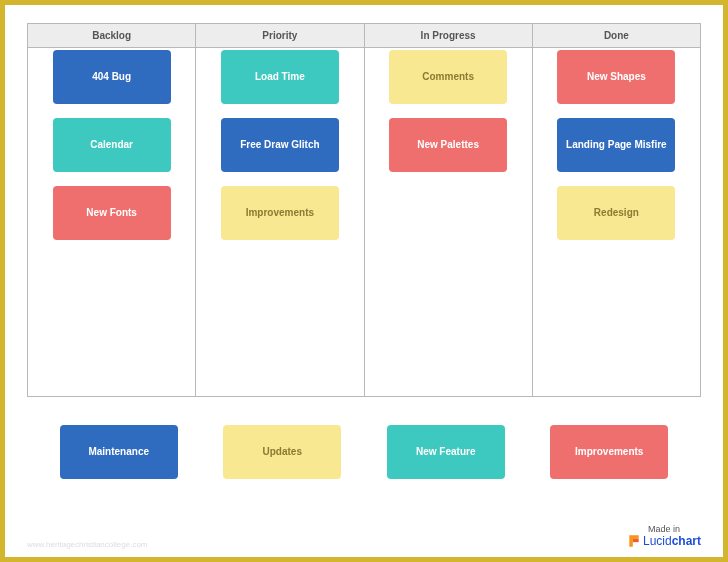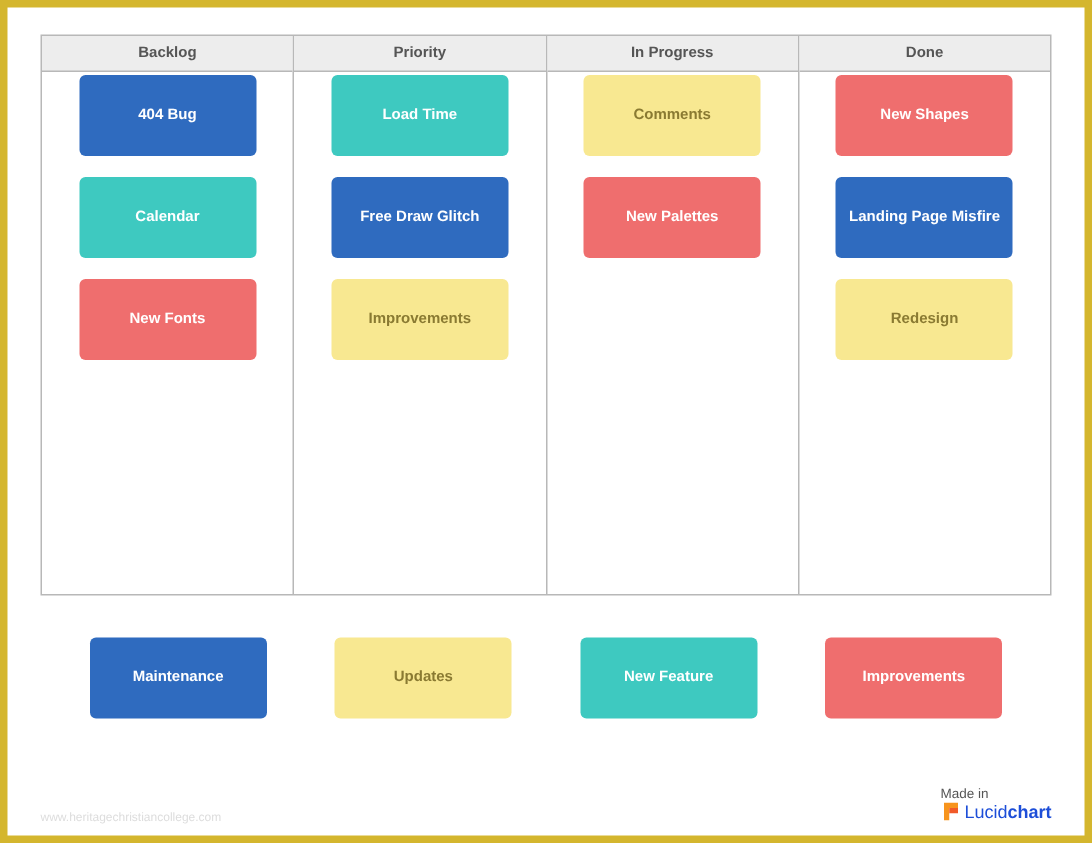--- a/index.html
+++ b/index.html
@@ -69,21 +69,21 @@
   justify-content: space-around;
   padding: 28px 10px 0 10px;
 }
 .legend .card { width: 118px; }
 .footer {
   position: absolute;
   bottom: 8px;
   right: 22px;
   font-size: 9px;
   color: #555;
-  text-align: left;
+  text-align: center;
   margin-top: 16px;
 }
 .footer .brand {
   font-size: 12px;
   color: #1d4ed8;
 }
 .footer .brand .bold { font-weight: 700; }
 .lucid-logo {
   display: inline-block;
   width: 14px;

